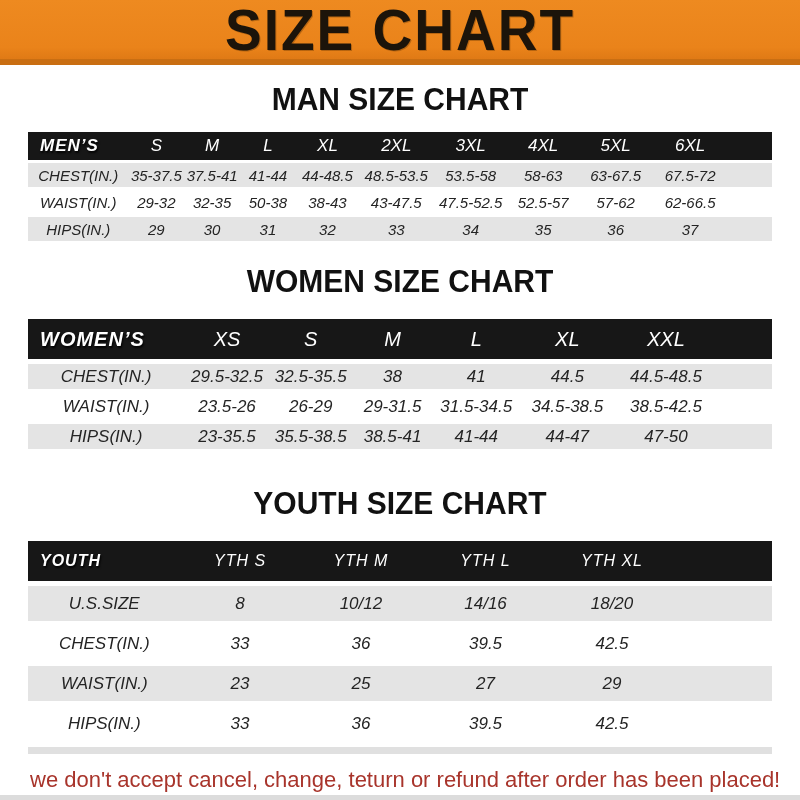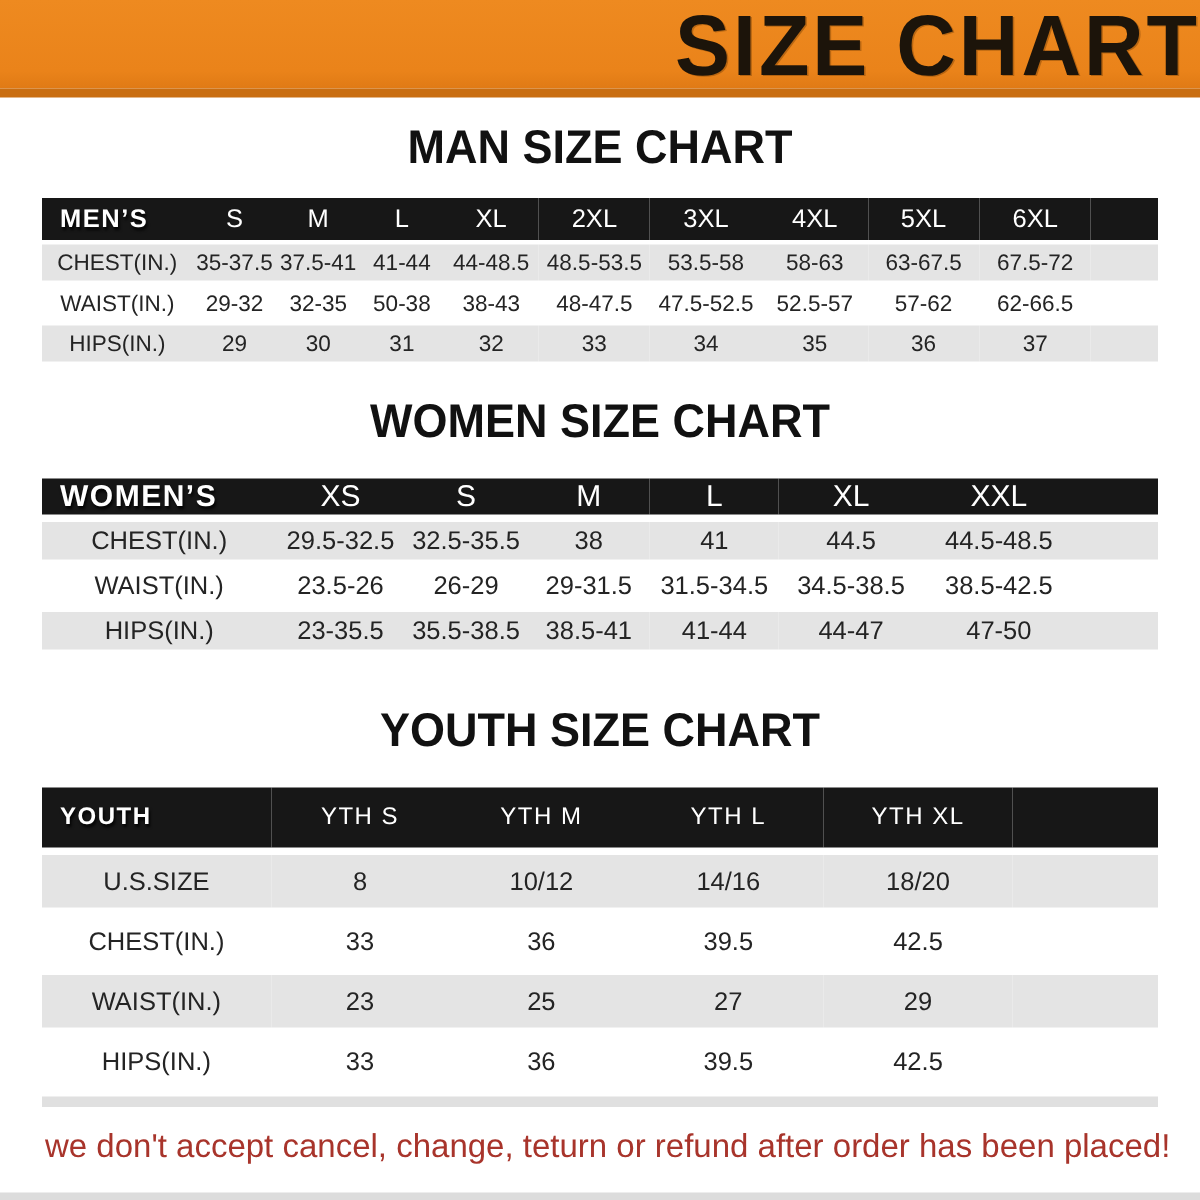--- a/index.html
+++ b/index.html
@@ -8,21 +8,21 @@
     background: #ffffff;
     font-family: "Liberation Sans", "DejaVu Sans", sans-serif;
     overflow: hidden;
     position: relative;
   }
   
   .banner {
     height: 65px;
     background: linear-gradient(180deg, #ee8a20 0%, #ea831a 80%, #e07a15 100%);
     border-bottom: 6px solid #c96e12;
-    display: flex; align-items: center; justify-content: flex-end;
+    display: flex; align-items: center; justify-content: center;
   }
   .banner-title {
     font-size: 55px; font-weight: 700; letter-spacing: 2px;
     color: #1c140a;
     transform: scaleY(1.04);
     text-shadow: 1px 1px 0 rgba(90,45,0,0.35);
     white-space: nowrap;
   }
   
   .section-heading {
@@ -33,29 +33,30 @@
   }
   .heading-man   { margin-top: 17px; }
   .heading-women { margin-top: 21px; }
   .heading-youth { margin-top: 33px; }
   
   table {
     width: 744px;
     margin: 0 auto;
     border-collapse: separate;
     table-layout: fixed;
+    font-style: italic;
   }
   .men-table   { border-spacing: 0 3px; margin-top: 13px; }
   .women-table { border-spacing: 0 5px; margin-top: 15px; }
   .youth-table { border-spacing: 0 5px; margin-top: 15px; }
   td { text-align: center; vertical-align: middle; color: #242424; }
   
   tr.bar td { background: #171717; color: #ffffff; }
   .men-table   tr.bar td { height: 28px; font-size: 17px; }
-  .women-table tr.bar td { height: 24px; font-size: 20px; }
+  .women-table tr.bar td { height: 40px; font-size: 20px; }
   .youth-table tr.bar td { height: 40px; font-size: 16px; letter-spacing: 1px; }
   td.bar-label {
     text-align: left; padding-left: 12px;
     font-weight: 700; letter-spacing: 1px;
     text-shadow: 1px 2px 2px rgba(0,0,0,0.9);
   }
   .men-table   td.bar-label { font-size: 23px; }
   .women-table td.bar-label { font-size: 24px; }
   .youth-table td.bar-label { font-size: 24px; letter-spacing: 2px; }
   
@@ -133,21 +134,21 @@
     <td>63-67.5</td>
     <td>67.5-72</td>
     <td></td>
   </tr>
   <tr class="data white">
     <td class="row-label">WAIST(IN.)</td>
     <td>29-32</td>
     <td>32-35</td>
     <td>50-38</td>
     <td>38-43</td>
-    <td>48-47.5</td>
+    <td>43-47.5</td>
     <td>47.5-52.5</td>
     <td>52.5-57</td>
     <td>57-62</td>
     <td>62-66.5</td>
     <td></td>
   </tr>
   <tr class="data gray">
     <td class="row-label">HIPS(IN.)</td>
     <td>29</td>
     <td>30</td>

